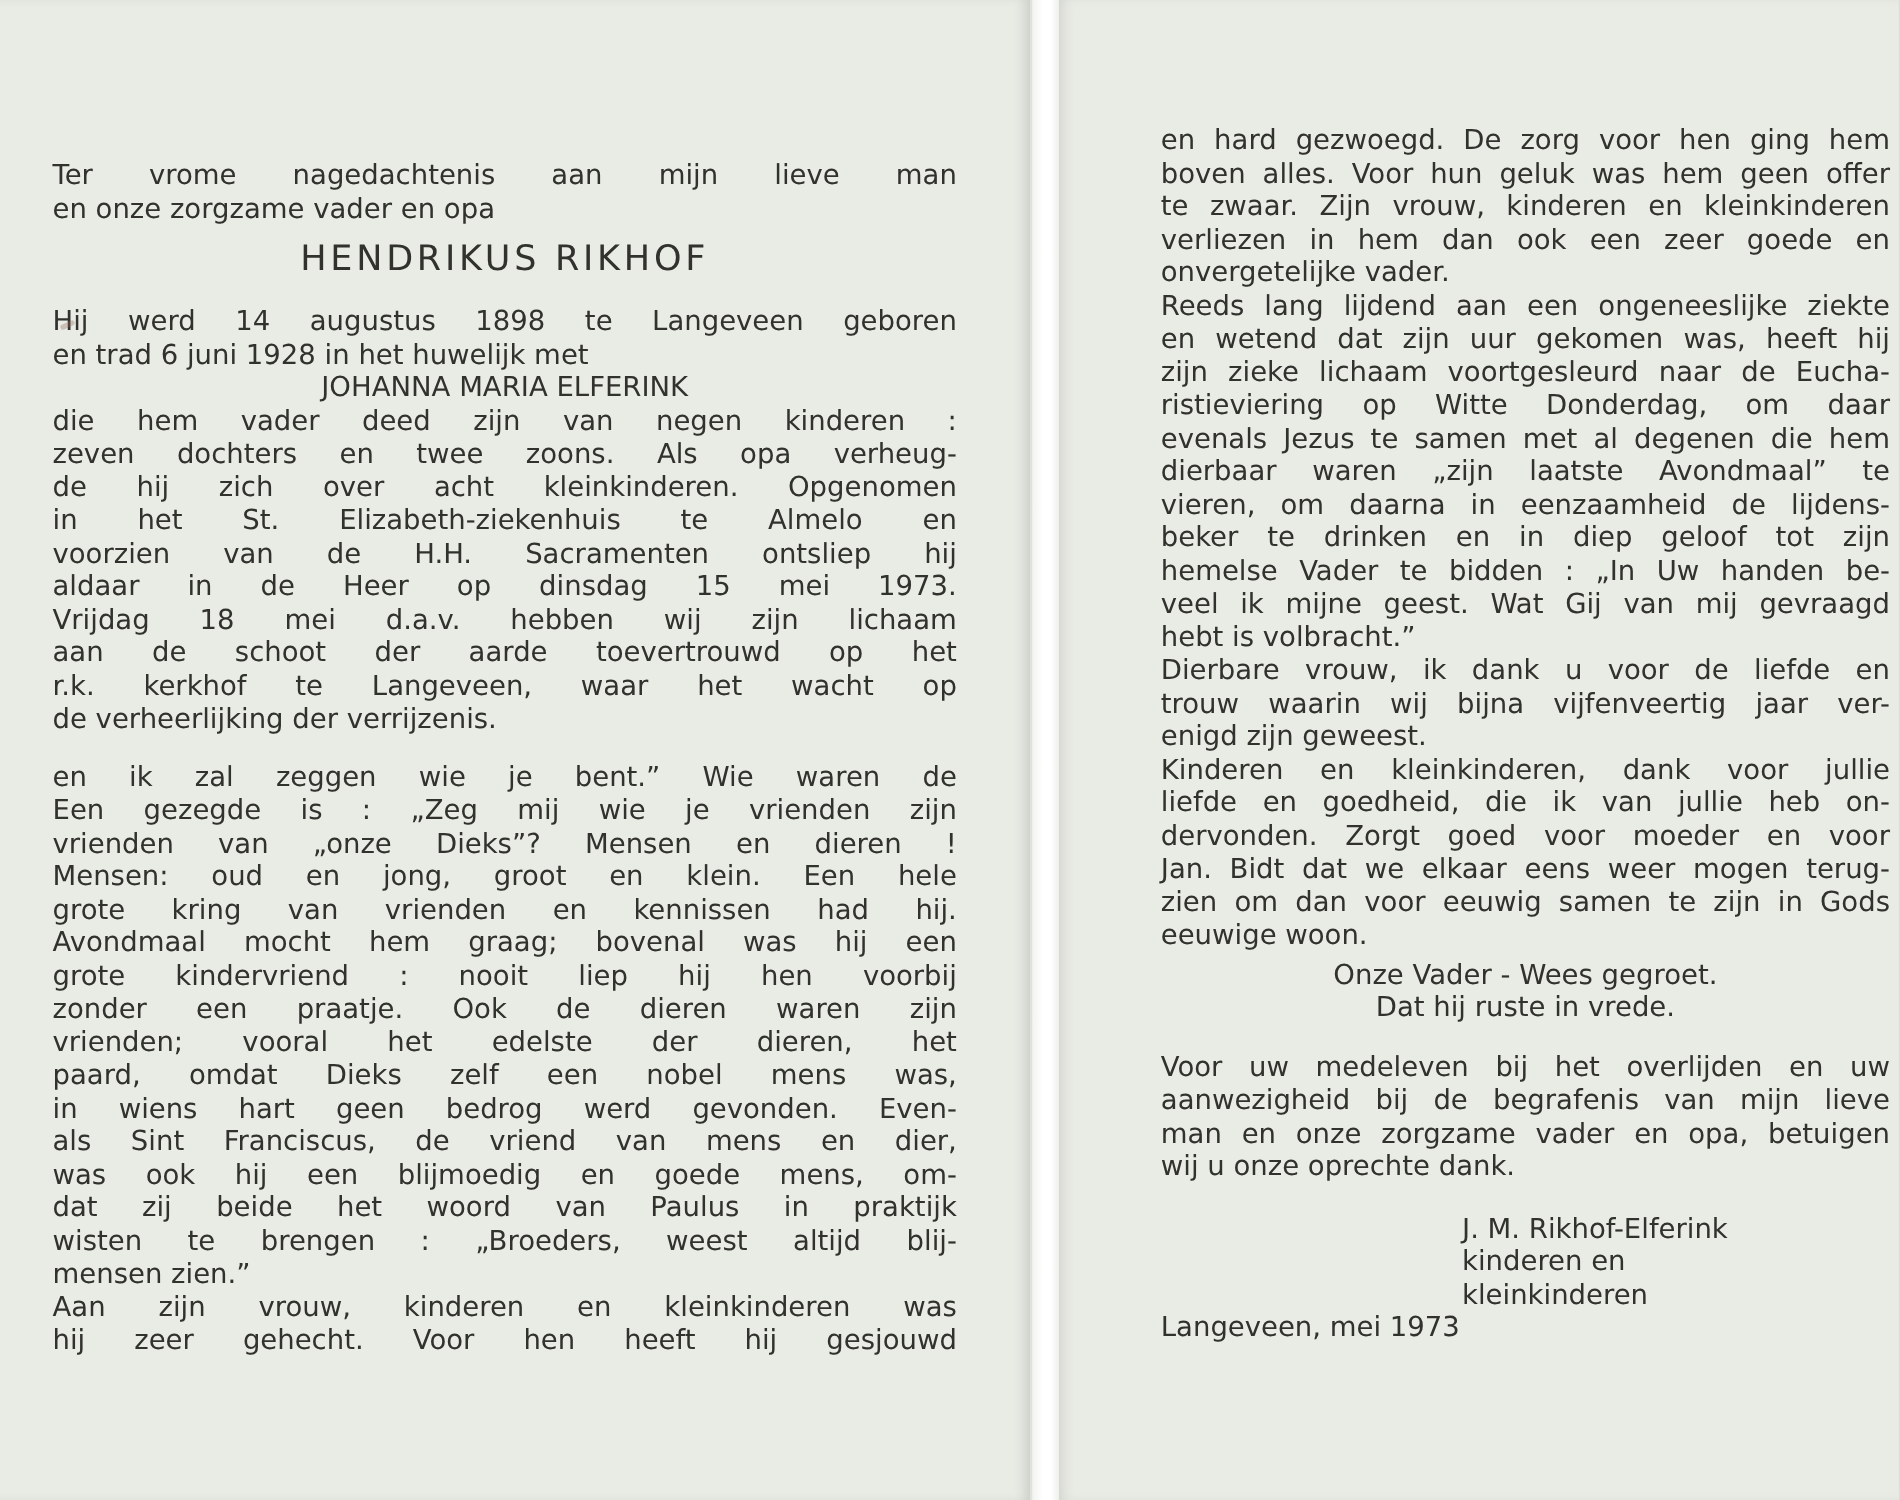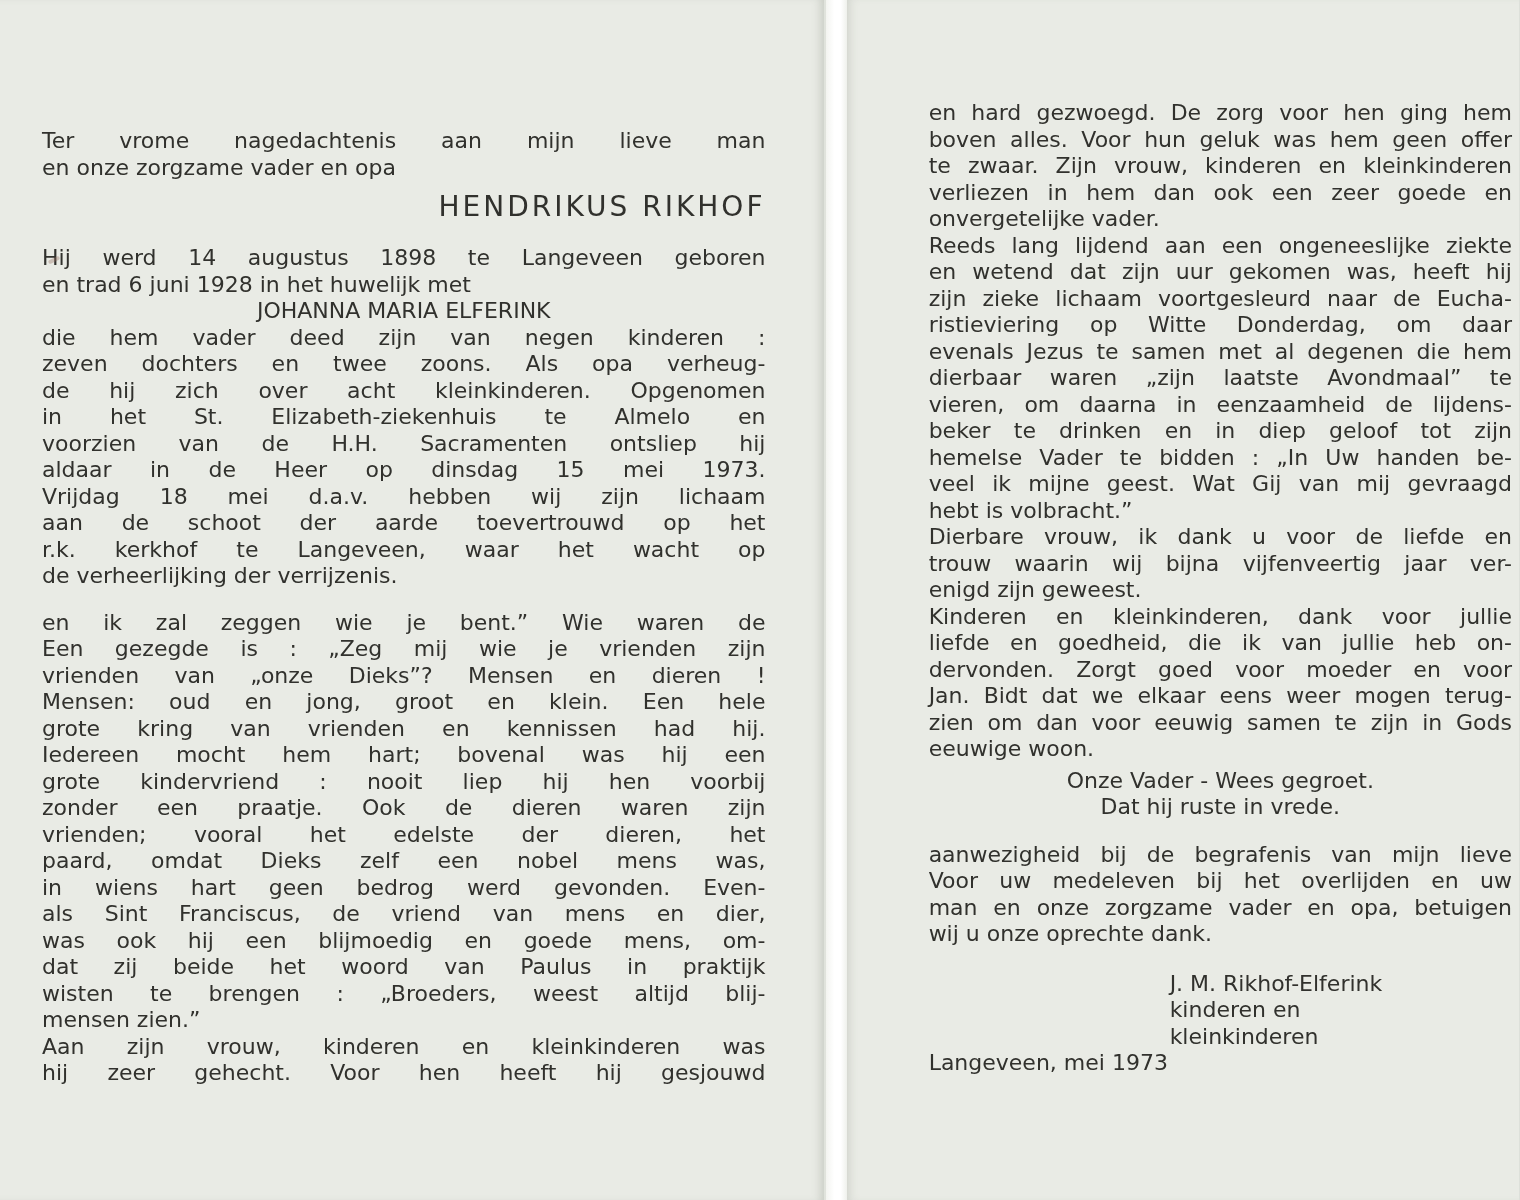--- a/index.html
+++ b/index.html
@@ -54,21 +54,21 @@
     white-space:nowrap;
   }
   .ln.l{text-align:left;text-align-last:left;}
   .ln.c{text-align:right;text-align-last:center;white-space:normal;}
   .heading{
     margin:9px 0 0 0;
     font-size:28px;
     line-height:34px;
     font-weight:normal;
     letter-spacing:3px;
-    text-align:right;
+    text-align:center;
   }
   .bio{margin-top:21px;}
   .eulogy{margin-top:20px;}
   .prayer{margin-top:5px;}
   .thanks{margin-top:21px;}
   .signature{margin-top:23px;padding-left:241px;}
   .place{margin-top:0;}
   .speck{
     position:absolute;left:48px;top:258px;
     width:12px;height:4px;border-radius:2px;
@@ -101,21 +101,21 @@
         <div class="ln j">aan de schoot der aarde toevertrouwd op het</div>
         <div class="ln j">r.k. kerkhof te Langeveen, waar het wacht op</div>
         <div class="ln l">de verheerlijking der verrijzenis.</div>
       </div>
     <div class="eulogy">
         <div class="ln j">en ik zal zeggen wie je bent.” Wie waren de</div>
         <div class="ln j">Een gezegde is : „Zeg mij wie je vrienden zijn</div>
         <div class="ln j">vrienden van „onze Dieks”? Mensen en dieren !</div>
         <div class="ln j">Mensen: oud en jong, groot en klein. Een hele</div>
         <div class="ln j">grote kring van vrienden en kennissen had hij.</div>
-        <div class="ln j">Iedereen mocht hem hart; bovenal was hij een</div>
+        <div class="ln j">Avondmaal mocht hem graag; bovenal was hij een</div>
         <div class="ln j">grote kindervriend : nooit liep hij hen voorbij</div>
         <div class="ln j">zonder een praatje. Ook de dieren waren zijn</div>
         <div class="ln j">vrienden; vooral het edelste der dieren, het</div>
         <div class="ln j">paard, omdat Dieks zelf een nobel mens was,</div>
         <div class="ln j">in wiens hart geen bedrog werd gevonden. Even-</div>
         <div class="ln j">als Sint Franciscus, de vriend van mens en dier,</div>
         <div class="ln j">was ook hij een blijmoedig en goede mens, om-</div>
         <div class="ln j">dat zij beide het woord van Paulus in praktijk</div>
         <div class="ln j">wisten te brengen : „Broeders, weest altijd blij-</div>
         <div class="ln l">mensen zien.”</div>
@@ -153,22 +153,22 @@
         <div class="ln j">dervonden. Zorgt goed voor moeder en voor</div>
         <div class="ln j">Jan. Bidt dat we elkaar eens weer mogen terug-</div>
         <div class="ln j">zien om dan voor eeuwig samen te zijn in Gods</div>
         <div class="ln l">eeuwige woon.</div>
       </div>
     <div class="prayer">
         <div class="ln c">Onze Vader - Wees gegroet.</div>
         <div class="ln c">Dat hij ruste in vrede.</div>
       </div>
     <div class="thanks">
+        <div class="ln j">Voor uw medeleven bij het overlijden en uw</div>
         <div class="ln j">aanwezigheid bij de begrafenis van mijn lieve</div>
-        <div class="ln j">Voor uw medeleven bij het overlijden en uw</div>
         <div class="ln j">man en onze zorgzame vader en opa, betuigen</div>
         <div class="ln l">wij u onze oprechte dank.</div>
       </div>
     <div class="signature">
         <div class="ln l">J. M. Rikhof-Elferink</div>
         <div class="ln l">kinderen en</div>
         <div class="ln l">kleinkinderen</div>
       </div>
     <div class="place ln l">Langeveen, mei 1973</div>
   </section>

